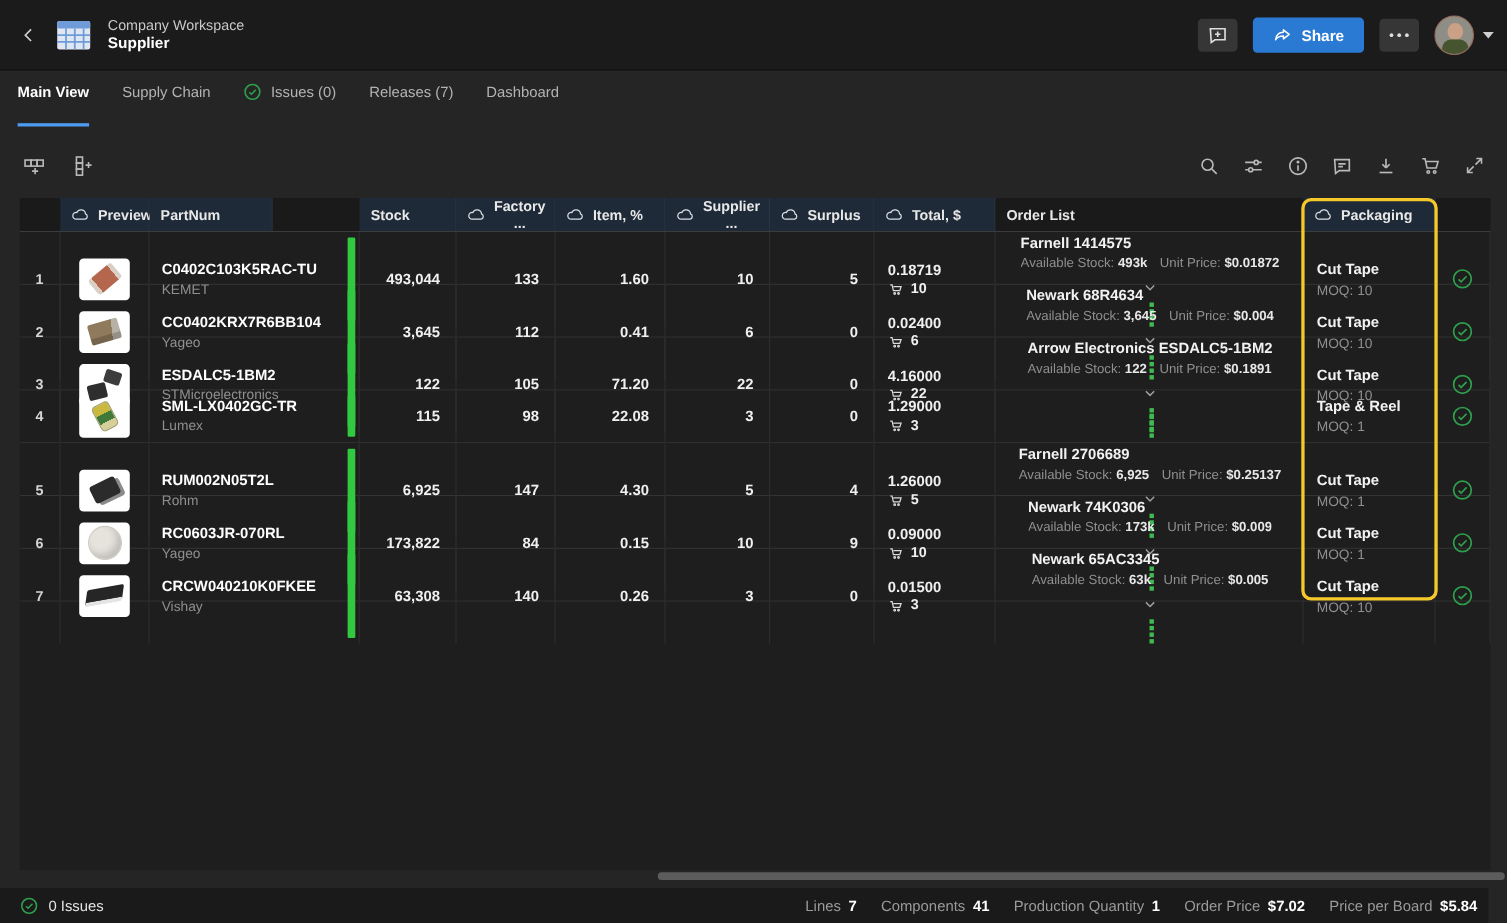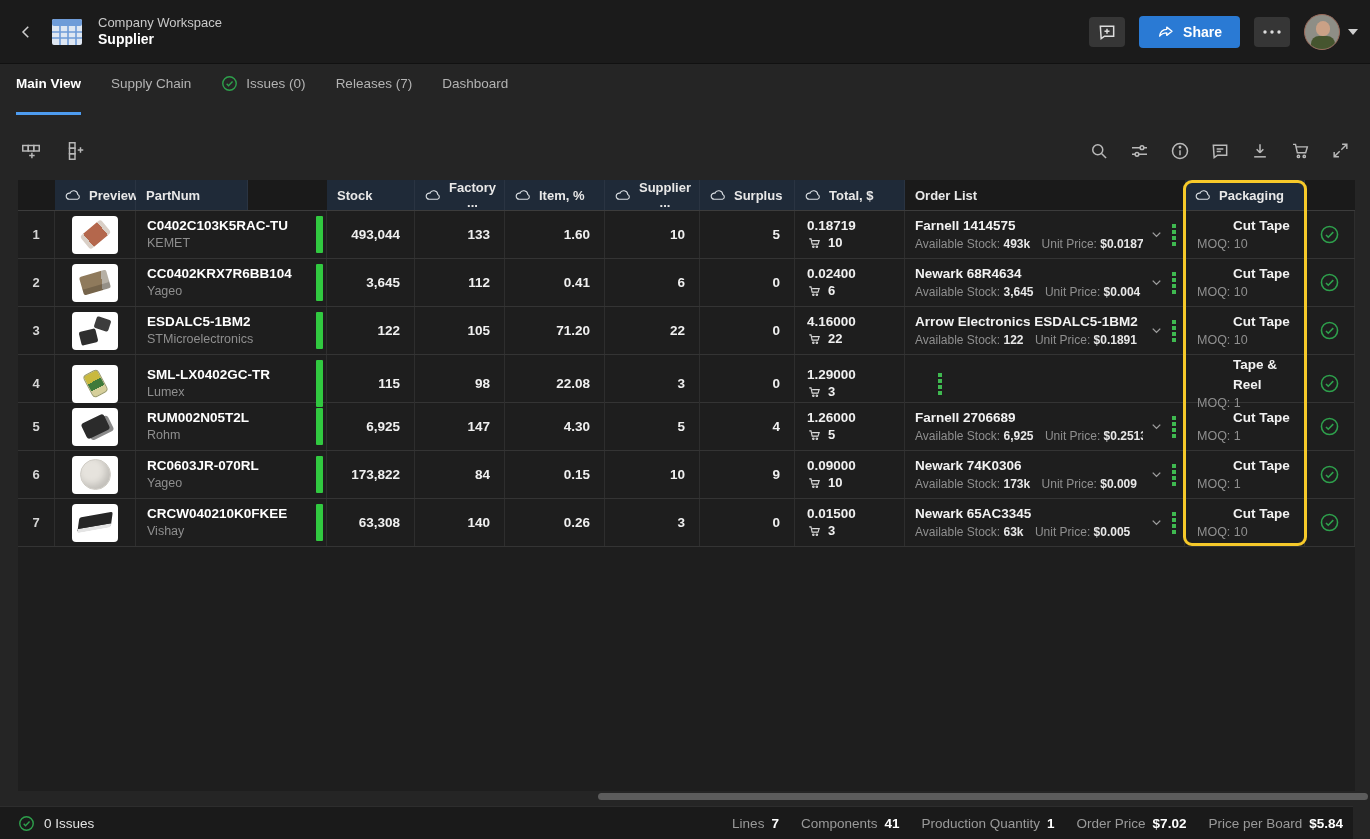--- a/index.html
+++ b/index.html
@@ -78,31 +78,31 @@
   .c-num { justify-content:center; color:#d6d6d6; font-weight:bold; cursor:pointer; }
   .c-prev { justify-content:center; cursor:pointer; }
   .c-part { position:relative; flex-direction:column; align-items:flex-start; justify-content:center; padding:0 14px 0 11px; line-height:1.35; cursor:pointer; }
   .pn-name { color:#fff; font-weight:bold; font-size:13.5px; white-space:nowrap; }
   .pn-mfr { color:#8f8f8f; font-size:12.5px; }
   .green-bar { position:absolute; right:3px; top:5px; bottom:5px; width:7px; background:#31c940; border-radius:1px; }
   .c-r { justify-content:flex-end; padding-right:14px; color:#f0f0f0; font-weight:bold; font-size:13.5px; cursor:pointer; }
   .c-total { flex-direction:column; align-items:flex-start; justify-content:center; padding-left:12px; line-height:1.3; cursor:pointer; }
   .t-val { color:#f0f0f0; font-weight:bold; font-size:13.5px; }
   .t-cart { display:flex; align-items:center; gap:6px; color:#f0f0f0; font-weight:bold; font-size:13px; }
-  .c-order { padding:0 8px 0 10px; gap:6px; cursor:pointer; }
+  .c-order { padding:0 8px 0 10px; gap:6px; cursor:pointer;flex-direction:column; }
   .o-main { flex:1; min-width:0; line-height:1.45; }
   .o-title { color:#f2f2f2; font-weight:bold; font-size:13.5px; white-space:nowrap; overflow:hidden; }
   .o-sub { font-size:12px; color:#8f8f8f; white-space:nowrap; overflow:hidden; }
   .o-sub b { color:#e8e8e8; }
   .o-sub .gap { display:inline-block; width:8px; }
   .o-chevron { color:#9f9f9f; flex:0 0 auto; cursor:pointer; }
   .o-handle { flex:0 0 auto; display:flex; flex-direction:column; gap:2px; margin-left:2px; cursor:pointer; }
   .o-handle i { width:4px; height:4px; background:#3fb950; display:block; }
   .c-pack { flex-direction:column; align-items:flex-start; justify-content:center; padding-left:12px; line-height:1.45; cursor:pointer; }
-  .p-name { color:#f2f2f2; font-weight:bold; font-size:13.5px;margin-left:36px; }
+  .p-name { color:#f2f2f2; font-weight:bold; font-size:13.5px; }
   .p-moq { color:#8f8f8f; font-size:12.5px; }
   .c-status { justify-content:center; }
 
   .table-fill { height:244px; background:#1e1e1e; }
 
   
   .thumb { width:46px; height:38px; background:#fff; border-radius:4px; display:flex; align-items:center; justify-content:center; overflow:hidden; }
   .pv { position:relative; }
   .pv-cap-orange { width:27px; height:17px; border-radius:3px; transform:rotate(-40deg); background:linear-gradient(90deg,#d9cfc6 0 16%,#b4674c 16% 84%,#d9cfc6 84%); }
   .pv-cap-tan { width:28px; height:19px; border-radius:2px; transform:rotate(-16deg); background:linear-gradient(100deg,#8f7a5c 0 72%,#b6b0a5 72%); box-shadow:inset 0 -6px 0 rgba(0,0,0,.18); }

